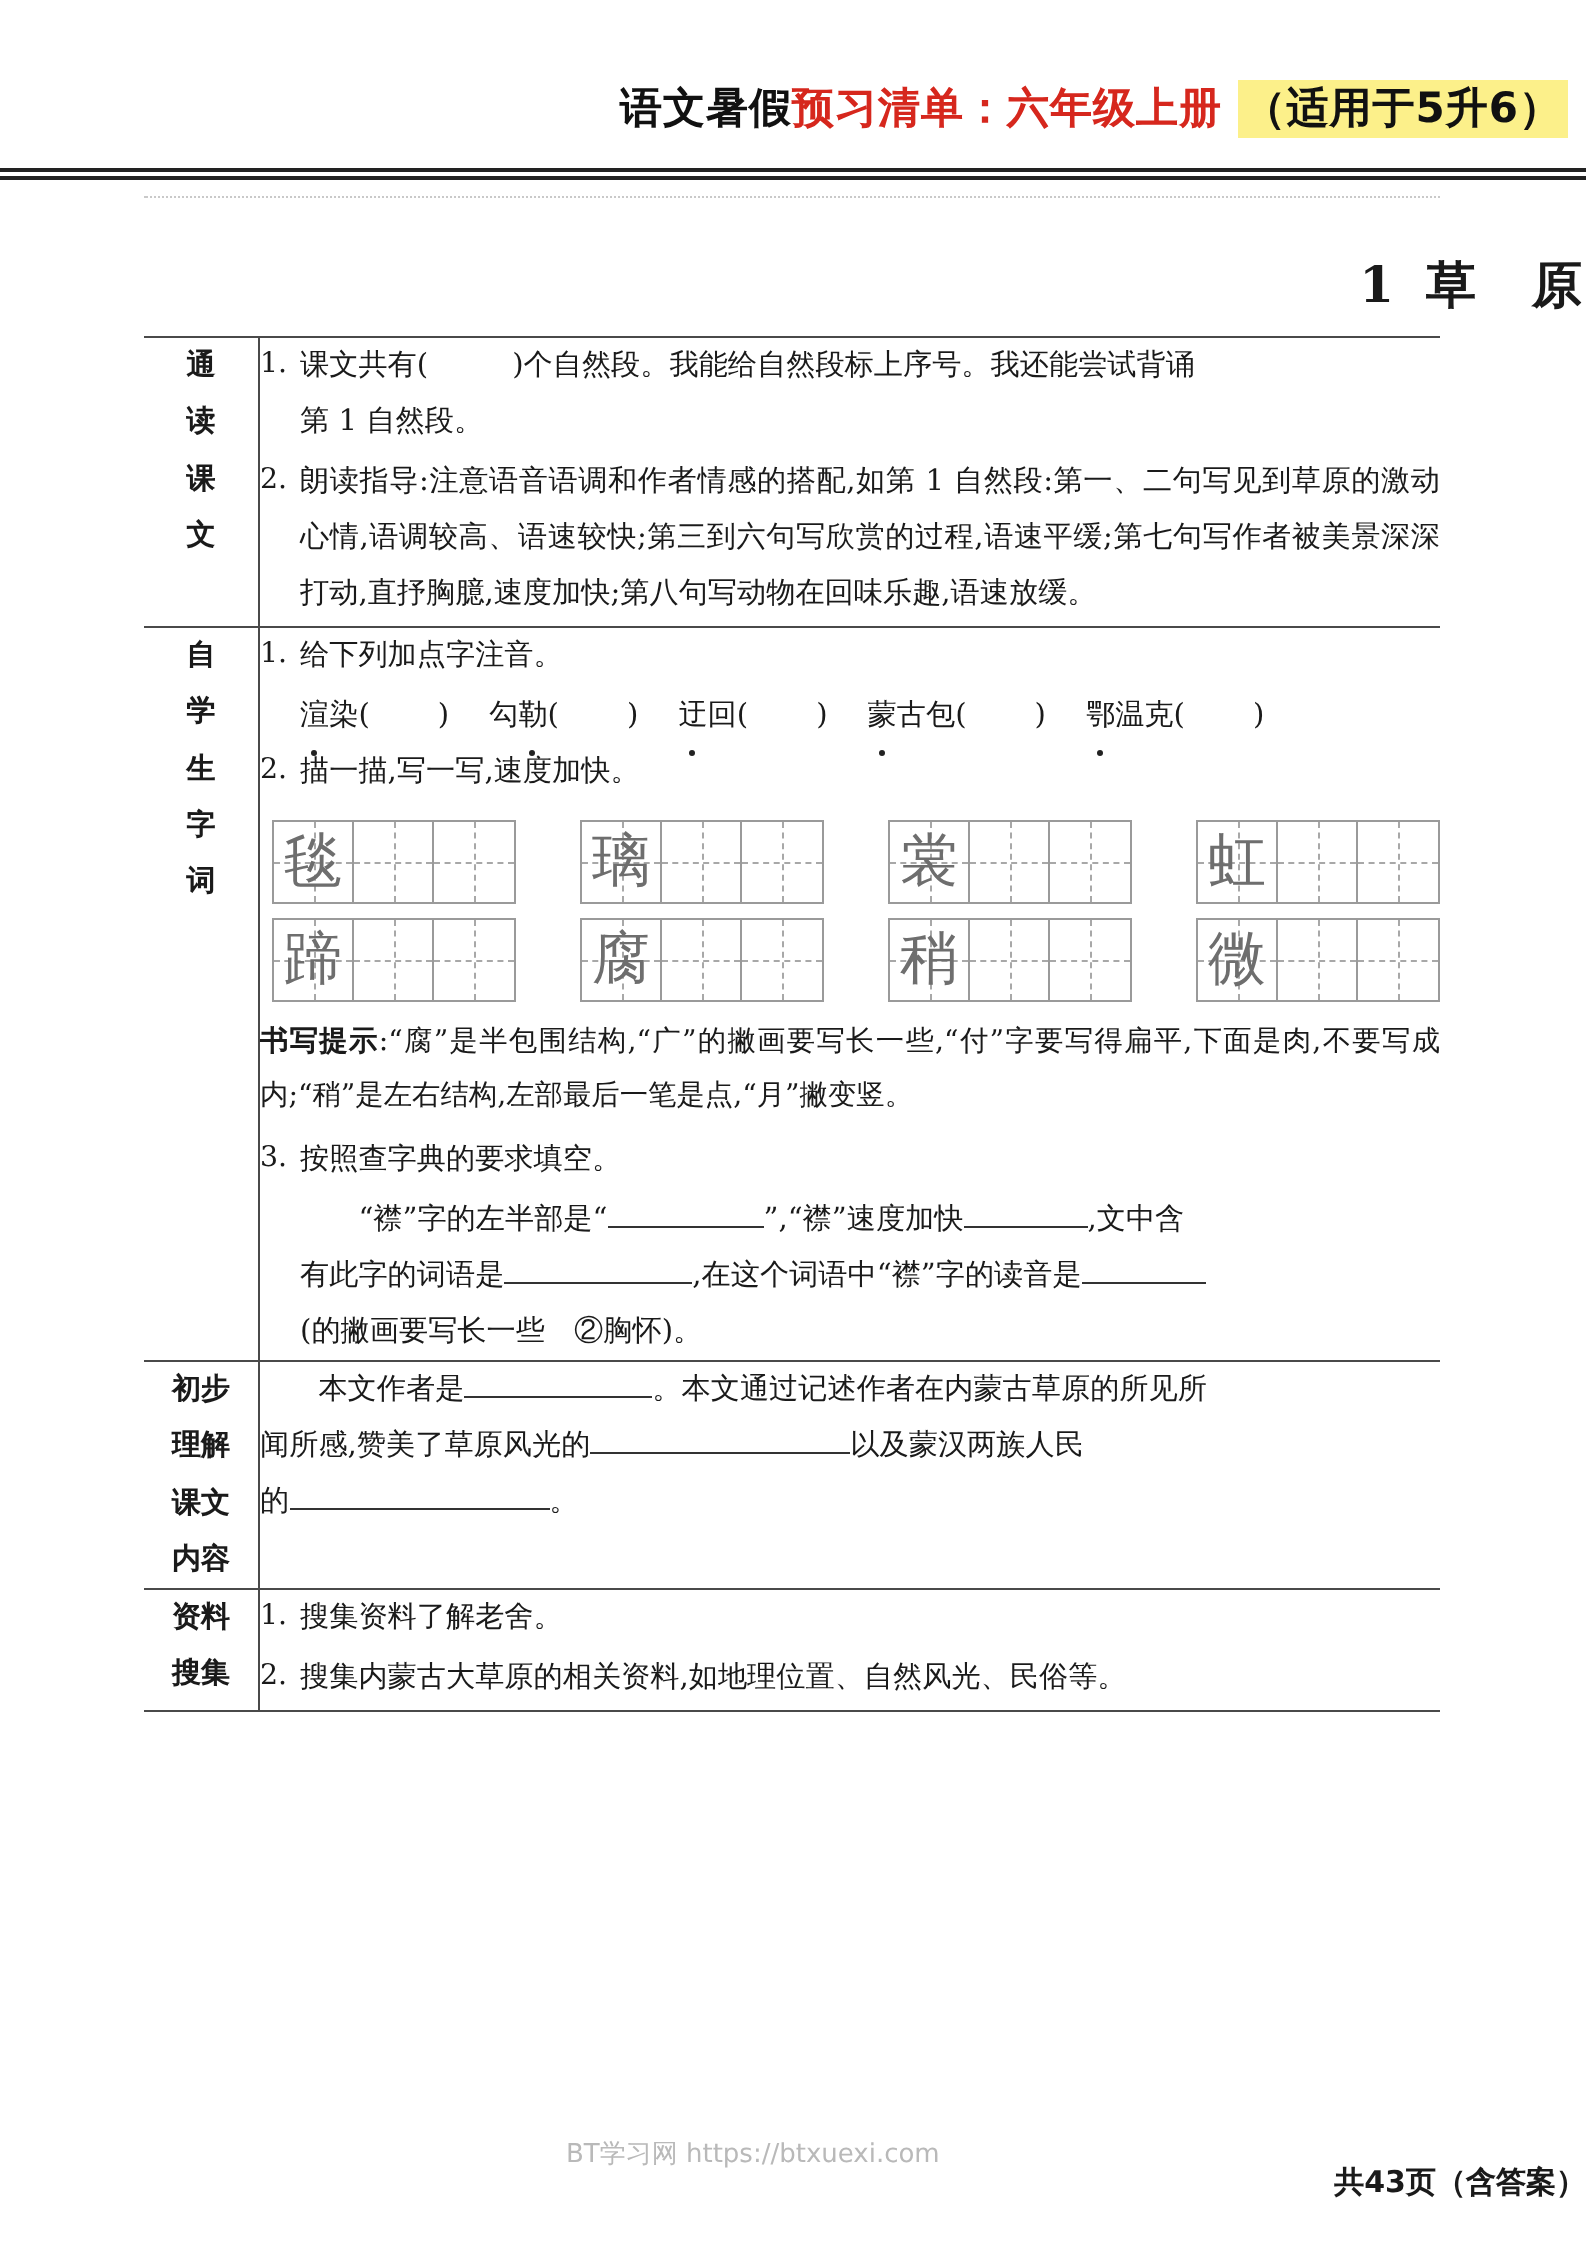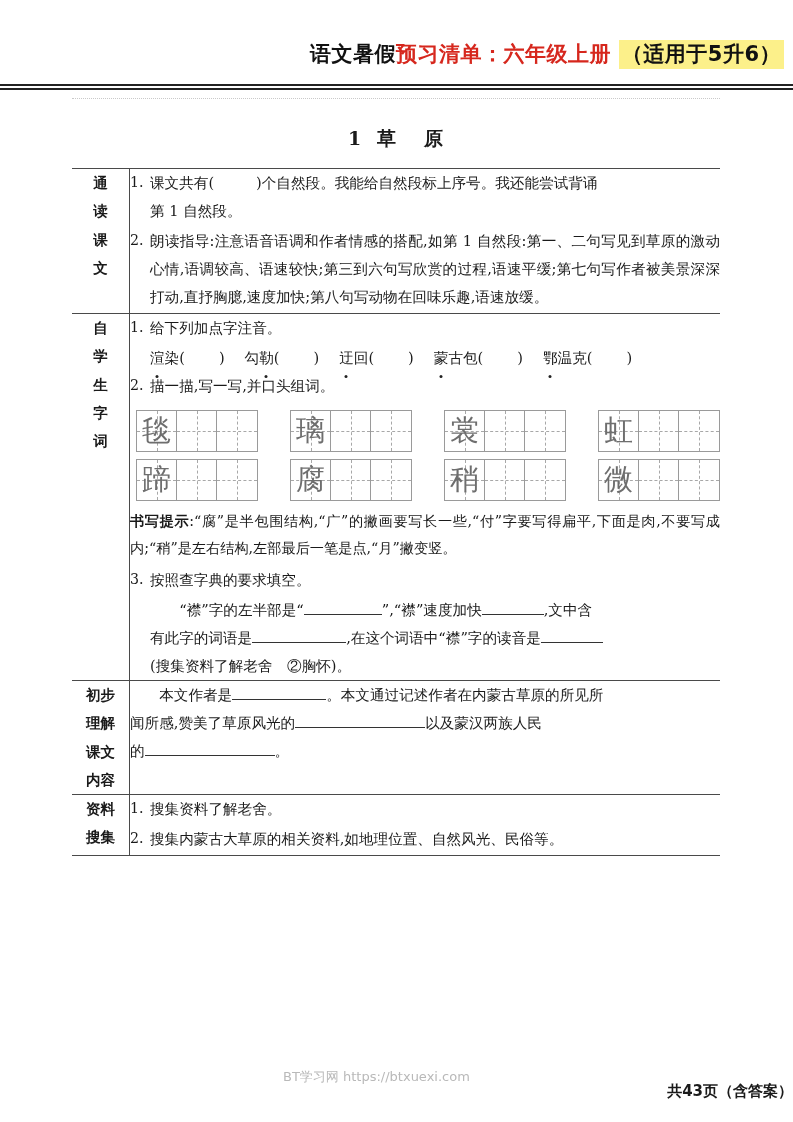--- a/index.html
+++ b/index.html
@@ -60,22 +60,22 @@
     border-top: 1px dotted #c9c9c9;
     height: 0;
   }
 
   
   .lesson-title {
     position: absolute;
     left: 0;
     top: 126px;
     width: 793px;
-    text-align: center;
-    font-size: 19px;
+    text-align: right;
+    font-size: 25px;
     font-weight: bold;
     letter-spacing: 2px;
     font-family: "DejaVu Serif", "Liberation Serif", serif;
   }
   .lesson-title .num { margin-right: 14px; }
   .lesson-title .gap { display:inline-block; width: 26px; }
 
   
   .sheet {
     position: absolute;
@@ -310,21 +310,21 @@
           <div class="item-no">1.</div>
           <div class="item-txt">给下列加点字注音。</div>
         </div>
 
         <div class="pinyin-row">
           <span class="word"><span class="dot-char">渲</span><span>染</span>(<span class="paren-gap"></span>)</span><span class="word"><span>勾</span><span class="dot-char">勒</span>(<span class="paren-gap"></span>)</span><span class="word"><span class="dot-char">迂</span><span>回</span>(<span class="paren-gap"></span>)</span><span class="word"><span class="dot-char">蒙</span><span>古包</span>(<span class="paren-gap"></span>)</span><span class="word"><span class="dot-char">鄂</span><span>温克</span>(<span class="paren-gap"></span>)</span>
         </div>
 
         <div class="item">
           <div class="item-no">2.</div>
-          <div class="item-txt">描一描,写一写,并口头组词。</div>
+          <div class="item-txt">描一描,写一写,速度加快。</div>
         </div>
 
         <div class="grid-area">
           <div class="grid-row">
             <div class="grid-group">
               <div class="cellbox">
                   <span class="glyph">毯</span>
                 </div>
               <div class="cellbox"></div>
               <div class="cellbox"></div>
@@ -391,21 +391,21 @@
           <div class="item-no">3.</div>
           <div class="item-txt">按照查字典的要求填空。</div>
         </div>
 
         <div class="sub-line indent-line">
           <span>“襟”字的左半部是“</span><span class="fill-line fl-m"></span><span>”,“襟”速度加快</span><span class="fill-line fl-s"></span><span>,文中含</span>
         </div>
         <div class="sub-line">
           <span>有此字的词语是</span><span class="fill-line fl-l"></span><span>,在这个词语中“襟”字的读音是</span><span class="fill-line fl-s"></span>
         </div>
-        <div class="sub-line">(搜集资料了解老舍　②胸怀)。</div>
+        <div class="sub-line">(的撇画要写长一些　②胸怀)。</div>
 
       </td>
     </tr>
 
     <tr>
       <td class="cat-cell two-col">
         <span class="cat-stack">
           <span>初步</span>
           <span>理解</span>
           <span>课文</span>

